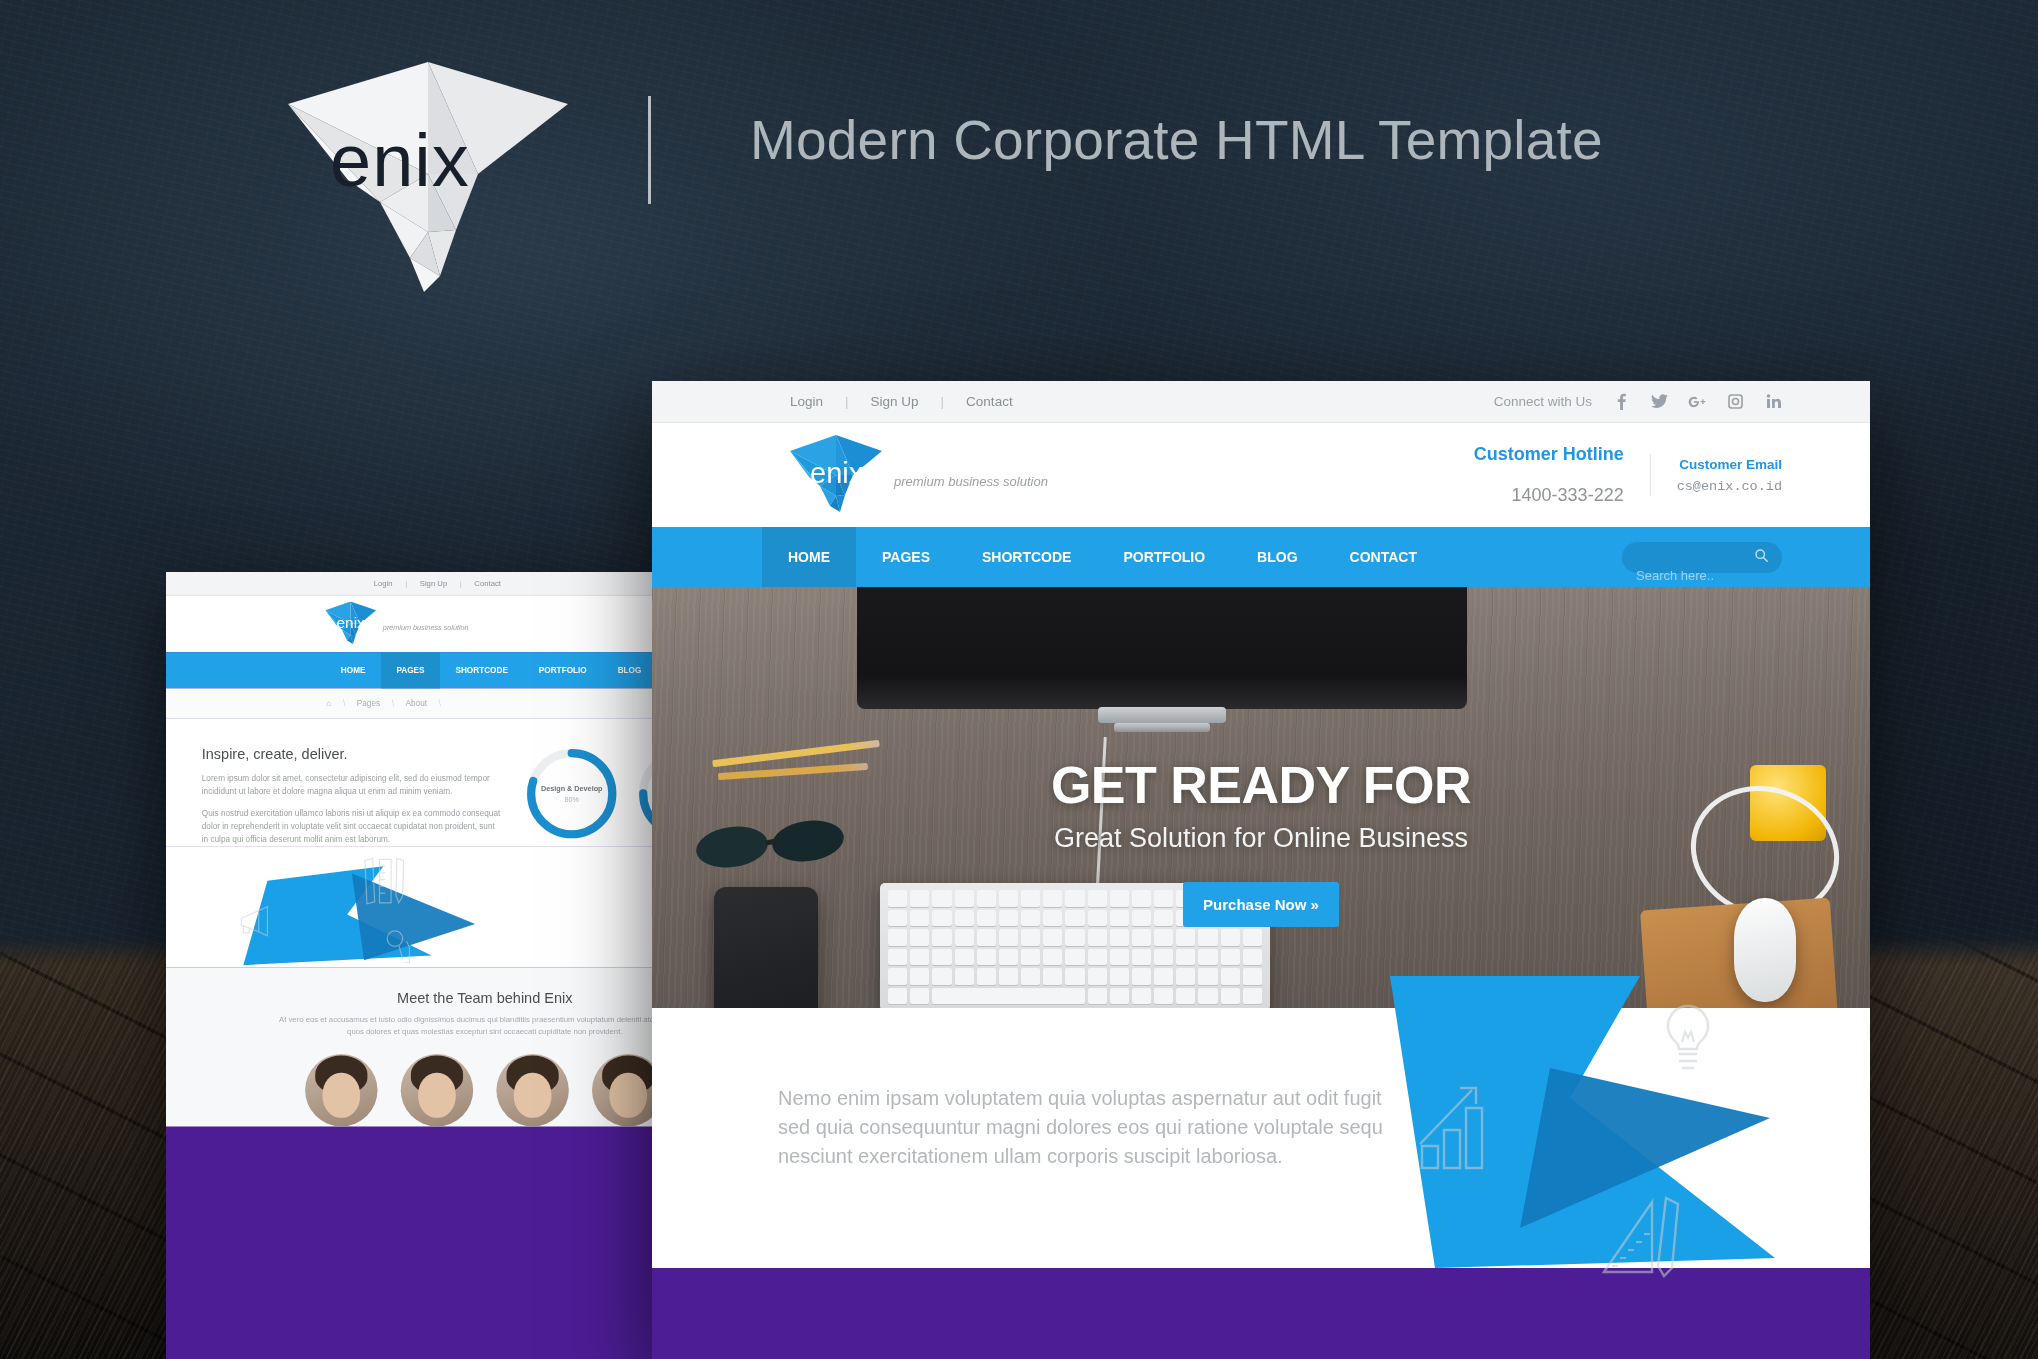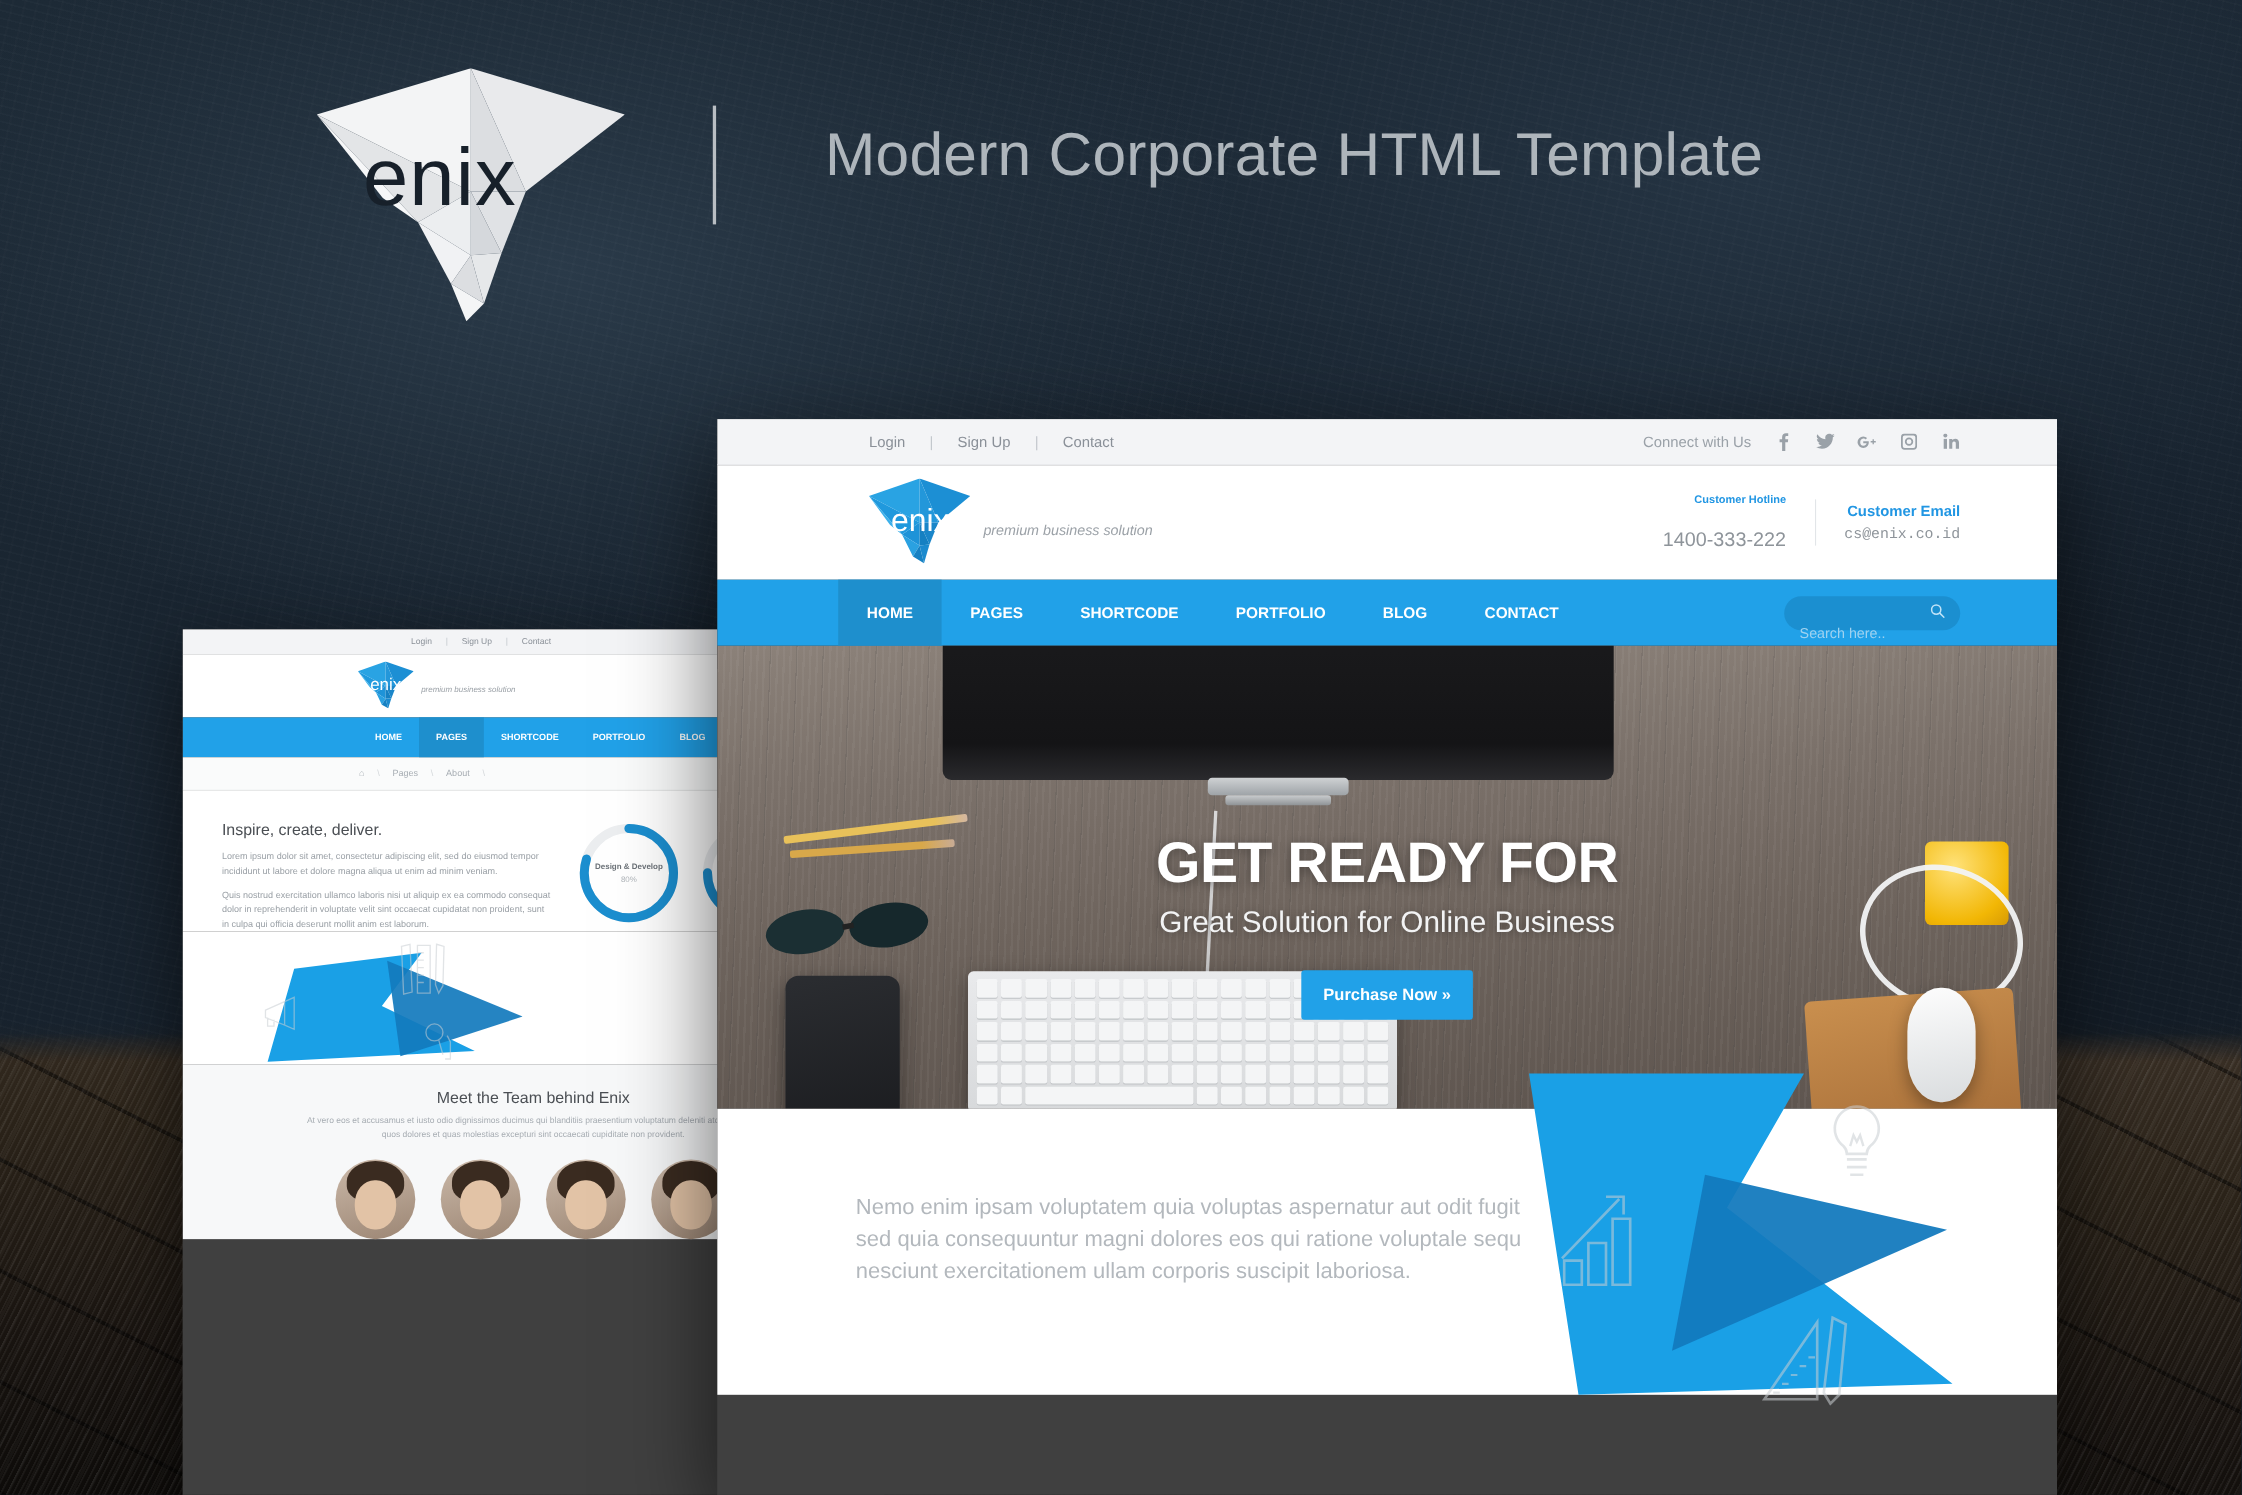--- a/index.html
+++ b/index.html
@@ -55,21 +55,21 @@
     position: absolute; left: 648px; top: 96px; width: 3px; height: 108px;
     background: #b9bec3;
   }
   .mast-title {
     position: absolute; left: 750px; top: 108px;
     font-size: 55px; font-weight: 400; color: #aeb5bb; letter-spacing: .2px;
     white-space: nowrap;
   }
 
   
-  .mock { position: absolute; background: #404040; overflow: hidden; }
+  .mock { position: absolute; background: #4c1d95; overflow: hidden; }
 
   
   .mock-back {
     left: 166px; top: 572px; width: 638px; height: 787px;
     box-shadow: 0 24px 60px rgba(0,0,0,.55);
     transform-origin: top left;
   }
   .mock-back-inner { width: 1320px; transform: scale(.483); transform-origin: top left; }
 
   
@@ -453,21 +453,21 @@
               <polygon points="30,51 46,61 40,71" fill="#2aa1e1"></polygon>
               <polygon points="46,61 55,60 50,77" fill="#1b8ace"></polygon>
               <polygon points="40,71 46,61 50,77" fill="#1681c3"></polygon>
               <text x="20" y="48" font-family="Liberation Sans, sans-serif" font-size="29" fill="#ffffff" font-weight="300">enix</text>
             </svg>
           </div>
           <div class="brand-tag" style="font-size:13px;margin-bottom:26px;">premium business solution</div>
         </div>
         <div class="contact-group" style="gap:0;">
           <div class="contact-col" style="padding-right:26px;">
-            <div class="contact-title" style="font-size:10px;">Customer Hotline</div>
+            <div class="contact-title" style="font-size:18px;">Customer Hotline</div>
             <div class="contact-val" style="font-size:18px;margin-top:20px;">1400-333-222</div>
           </div>
           <div class="contact-vline" style="width:1px;height:42px;"></div>
           <div class="contact-col" style="padding-left:26px;">
             <div class="contact-title" style="font-size:13.5px;">Customer Email</div>
             <div class="contact-val" style="font-size:13.5px;margin-top:7px;font-family:Liberation Mono, monospace;">cs@enix.co.id</div>
           </div>
         </div>
       </div>
 

